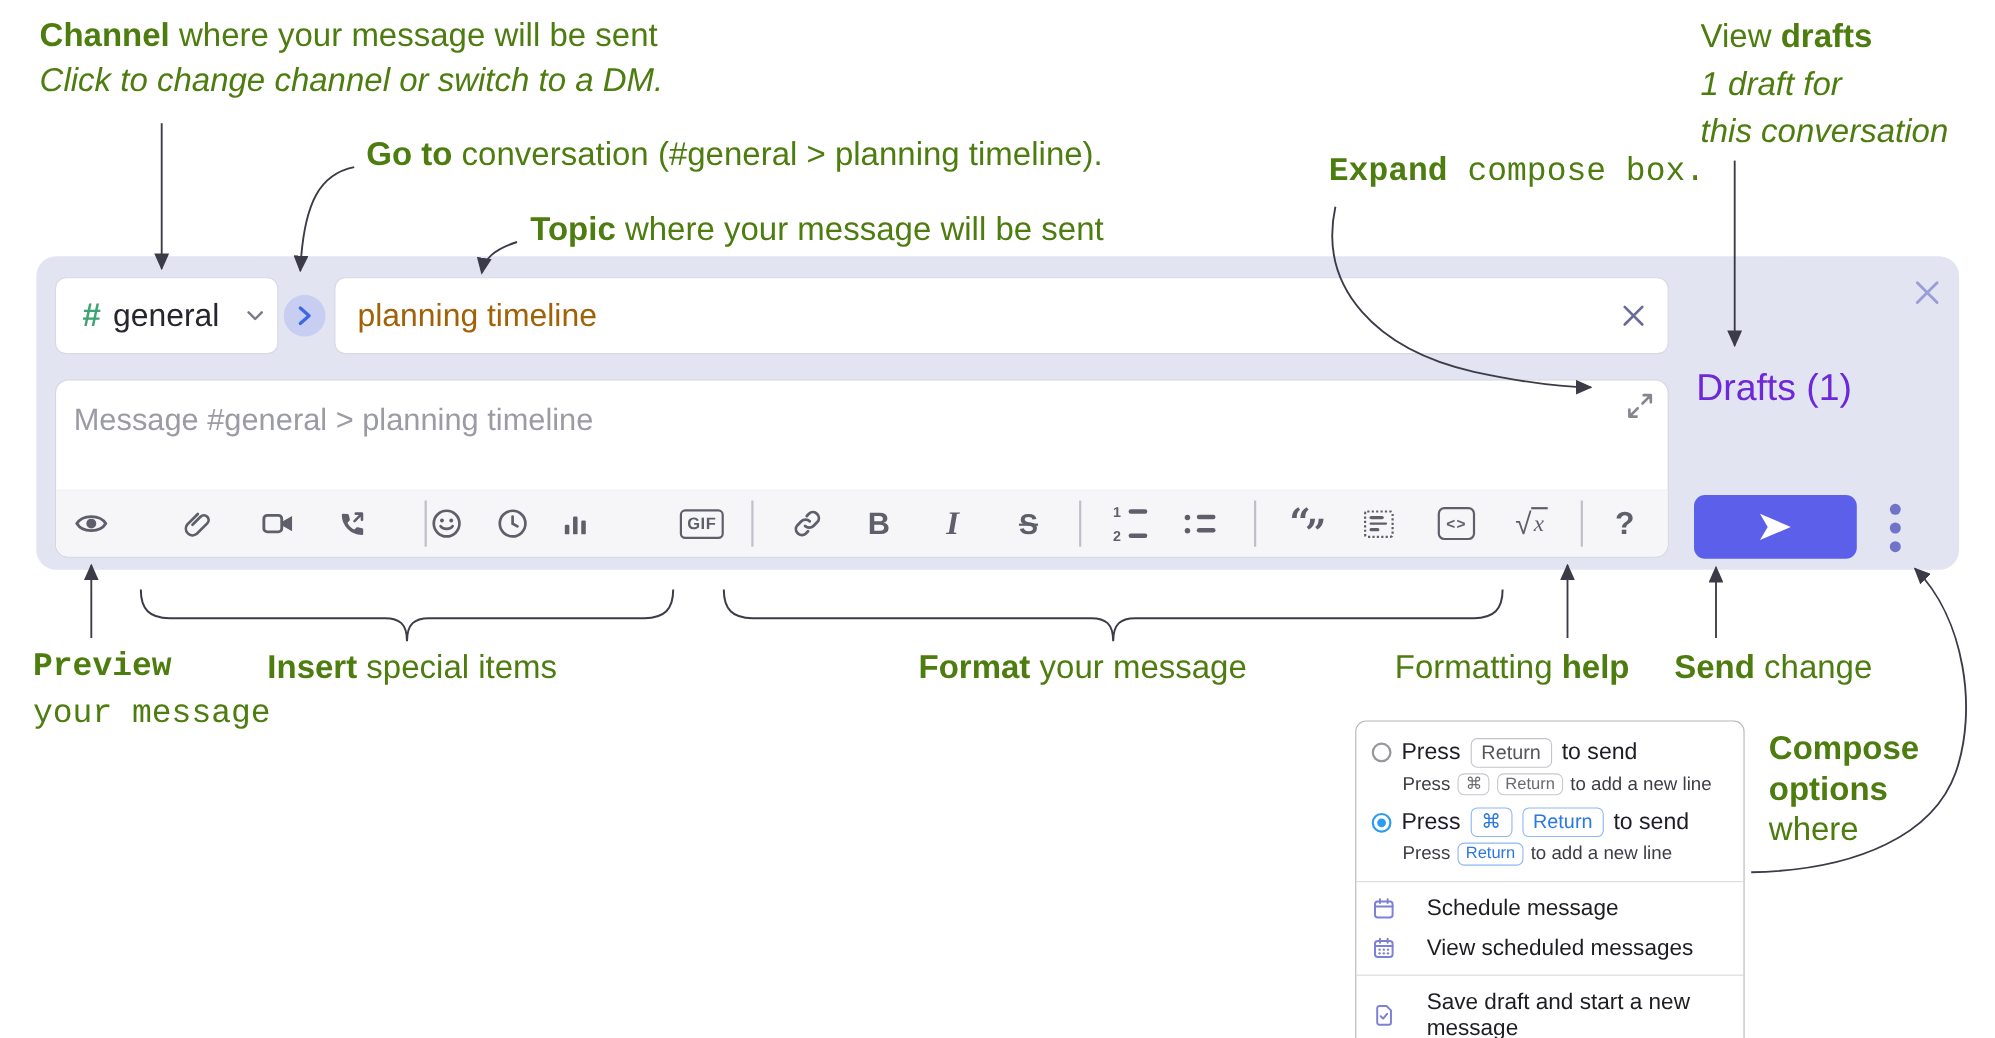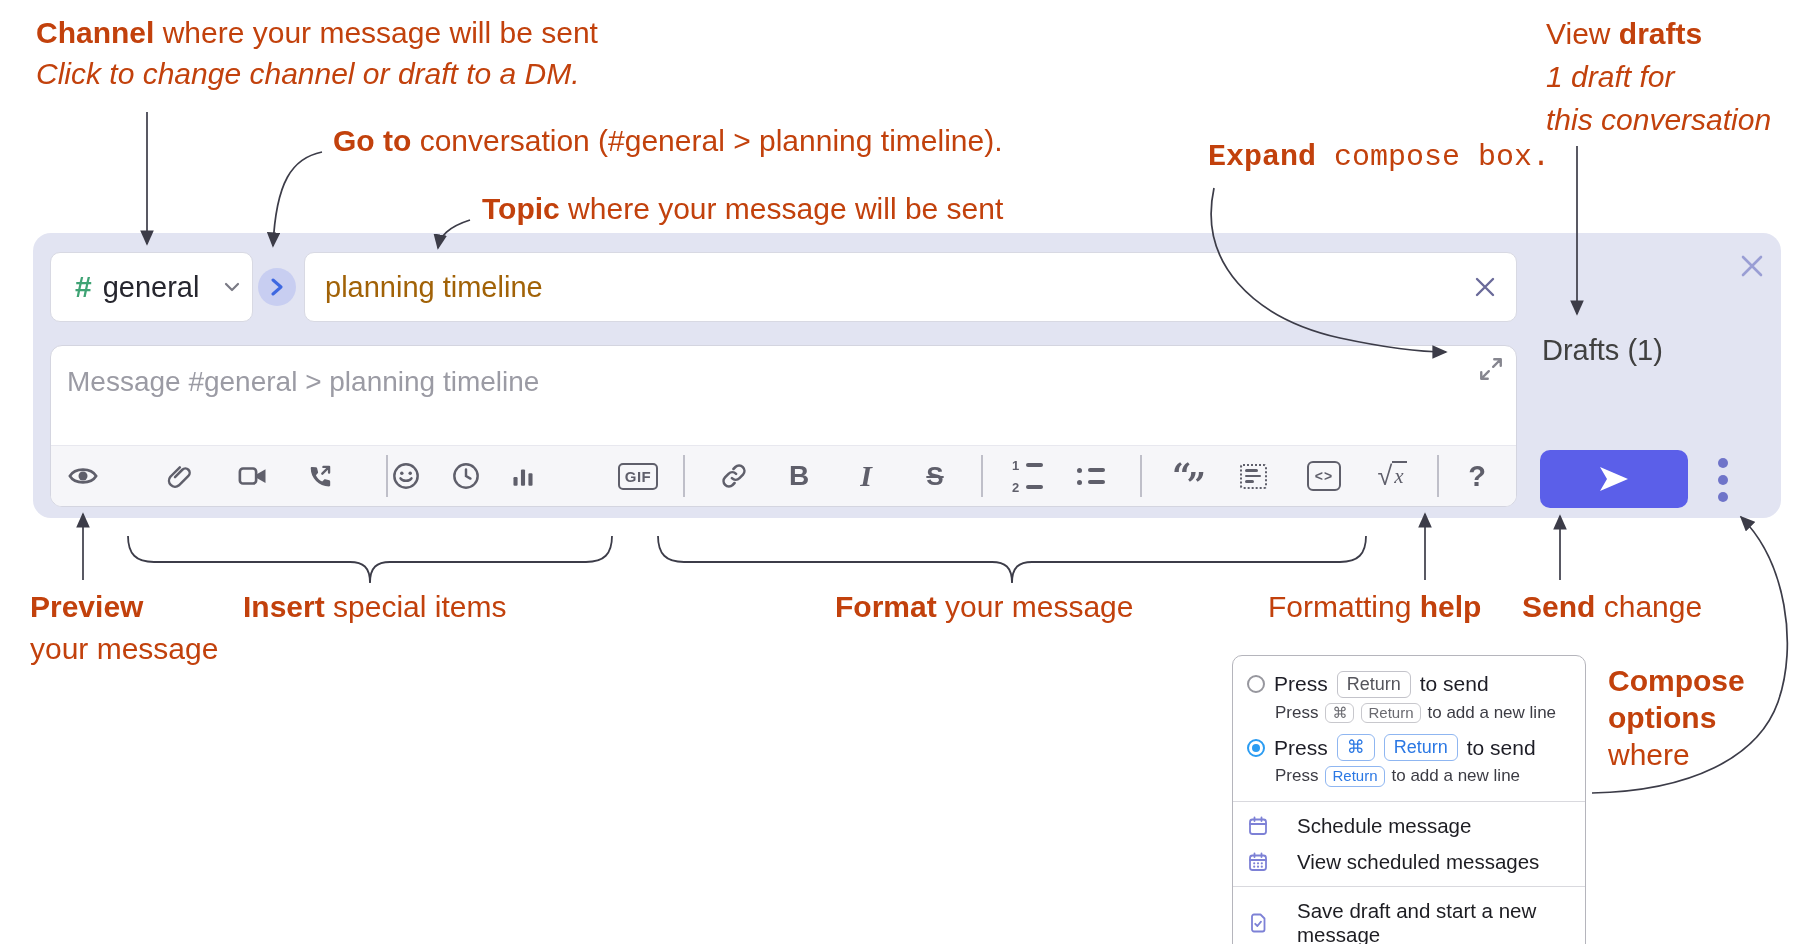--- a/index.html
+++ b/index.html
@@ -1,20 +1,20 @@
 <!DOCTYPE html>
 <html><head>
 <meta charset="utf-8">
 <style>
   html,body{margin:0;padding:0;background:#fff;}
   .canvas{position:relative;width:1814px;height:944px;background:#fff;overflow:hidden;
           font-family:"Liberation Sans",sans-serif;color:#32354a;}
   svg{display:block}
   
-  .ann{position:absolute;font-size:30px;line-height:41px;color:#c2410c;white-space:nowrap;}
+  .ann{position:absolute;font-size:30px;line-height:41px;color:#4d7c0f;white-space:nowrap;}
   .ann b{font-weight:700;}
   .ann .it{font-style:italic;}
   
   .panel{position:absolute;left:33px;top:233px;width:1748px;height:285px;background:#e2e4f2;border-radius:18px;}
   .chanbtn{position:absolute;left:50px;top:252px;width:203px;height:70px;background:#fff;border:1.5px solid #d8d9e3;
            border-radius:10px;box-sizing:border-box;display:flex;align-items:center;padding:0 16px 0 24px;gap:11px;}
   .hash{color:#3fa374;font-weight:700;font-size:30px;}
   .chname{font-size:29px;color:#26262e;}
   .gotobtn{position:absolute;left:258px;top:268px;width:38px;height:38px;border-radius:50%;background:#c8cef1;
            display:flex;align-items:center;justify-content:center;}
@@ -49,21 +49,21 @@
   .codesquare{border:2.4px solid currentColor;border-radius:6px;width:30px;height:26px;display:flex;align-items:center;
             justify-content:center;font-size:14px;font-weight:700;letter-spacing:1px;}
   .sqrt{font-size:27px;display:flex;align-items:flex-start;}
   .sqrt .sx{font-family:"Liberation Serif",serif;font-style:italic;font-size:21px;border-top:2.2px solid currentColor;padding:1px 3px 0 2px;}
   .thelp{font-size:29px;font-weight:600;}
   .sendbtn{position:absolute;left:1540px;top:450px;width:148px;height:58px;background:#5b5fe9;border-radius:10px;
            display:flex;align-items:center;justify-content:center;}
   .kebab{position:absolute;left:1708px;top:455px;width:30px;height:50px;display:flex;flex-direction:column;
          align-items:center;justify-content:center;gap:7px;}
   .kebab i{width:10px;height:10px;border-radius:50%;background:#6f74c9;}
-  .drafts{position:absolute;left:1542px;top:334px;font-size:29px;color:#404040;}
+  .drafts{position:absolute;left:1542px;top:334px;font-size:34px;color:#6d28d9;}
   .panelclose{position:absolute;left:1736px;top:250px;width:32px;height:32px;color:#9a9ed4;display:flex;align-items:center;justify-content:center;}
   .topicclear{margin-left:12px;color:#6a6a99;display:flex;align-items:center;}
   
   .popup{position:absolute;left:1232px;top:655px;width:354px;box-sizing:border-box;background:#fff;border:1.5px solid #b5b5bc;
          border-radius:10px;padding:12px 0 8px 0;font-size:21px;color:#1d1d26;}
   .prow{display:flex;align-items:center;gap:9px;padding:3px 14px;}
   .psub{display:flex;align-items:center;gap:7px;padding:2px 14px 8px 42px;font-size:17px;color:#3c3c44;}
   .radio{width:18px;height:18px;border:2px solid #97979e;border-radius:50%;box-sizing:border-box;flex:none;}
   .radio.sel{border-color:#2b9cf2;position:relative;}
   .radio.sel::after{content:"";position:absolute;left:3px;top:3px;width:8px;height:8px;border-radius:50%;background:#2b9cf2;}
@@ -76,21 +76,21 @@
   
   .overlay{position:absolute;left:0;top:0;pointer-events:none;}
 </style>
 </head>
 <body>
 
 <div class="canvas">
 
   <div class="ann" style="left:36px;top:12px;">
     <div><b>Channel</b><span> where your message will be sent</span></div>
-    <div class="it">Click to change channel or draft to a DM.</div>
+    <div class="it">Click to change channel or switch to a DM.</div>
   </div>
   <div class="ann" style="left:333px;top:120px;">
     <b>Go to</b><span> conversation (#general &gt; planning timeline).</span>
   </div>
   <div class="ann" style="left:482px;top:188px;">
     <b>Topic</b><span> where your message will be sent</span>
   </div>
   <div class="ann" style="left:1208px;top:137px;font-family:Liberation Mono, monospace;">
     <b>Expand</b><span> compose box.</span>
   </div>
@@ -268,21 +268,21 @@
       <i></i>
       <i></i>
   </div>
 
   <div class="panelclose">
     <svg width="28" height="28" viewBox="0 0 28 28">
       <path d="M5 5 L23 23 M23 5 L5 23" stroke="#9a9ed4" stroke-width="2.6" stroke-linecap="round"></path>
     </svg>
   </div>
 
-  <div class="ann" style="left:30px;top:586px;line-height:42px;">
+  <div class="ann" style="left:30px;top:586px;line-height:42px;font-family:Liberation Mono, monospace;">
     <div><b>Preview</b></div>
     <div>your message</div>
   </div>
   <div class="ann" style="left:243px;top:586px;">
     <b>Insert</b><span> special items</span>
   </div>
   <div class="ann" style="left:835px;top:586px;">
     <b>Format</b><span> your message</span>
   </div>
   <div class="ann" style="left:1268px;top:586px;">

